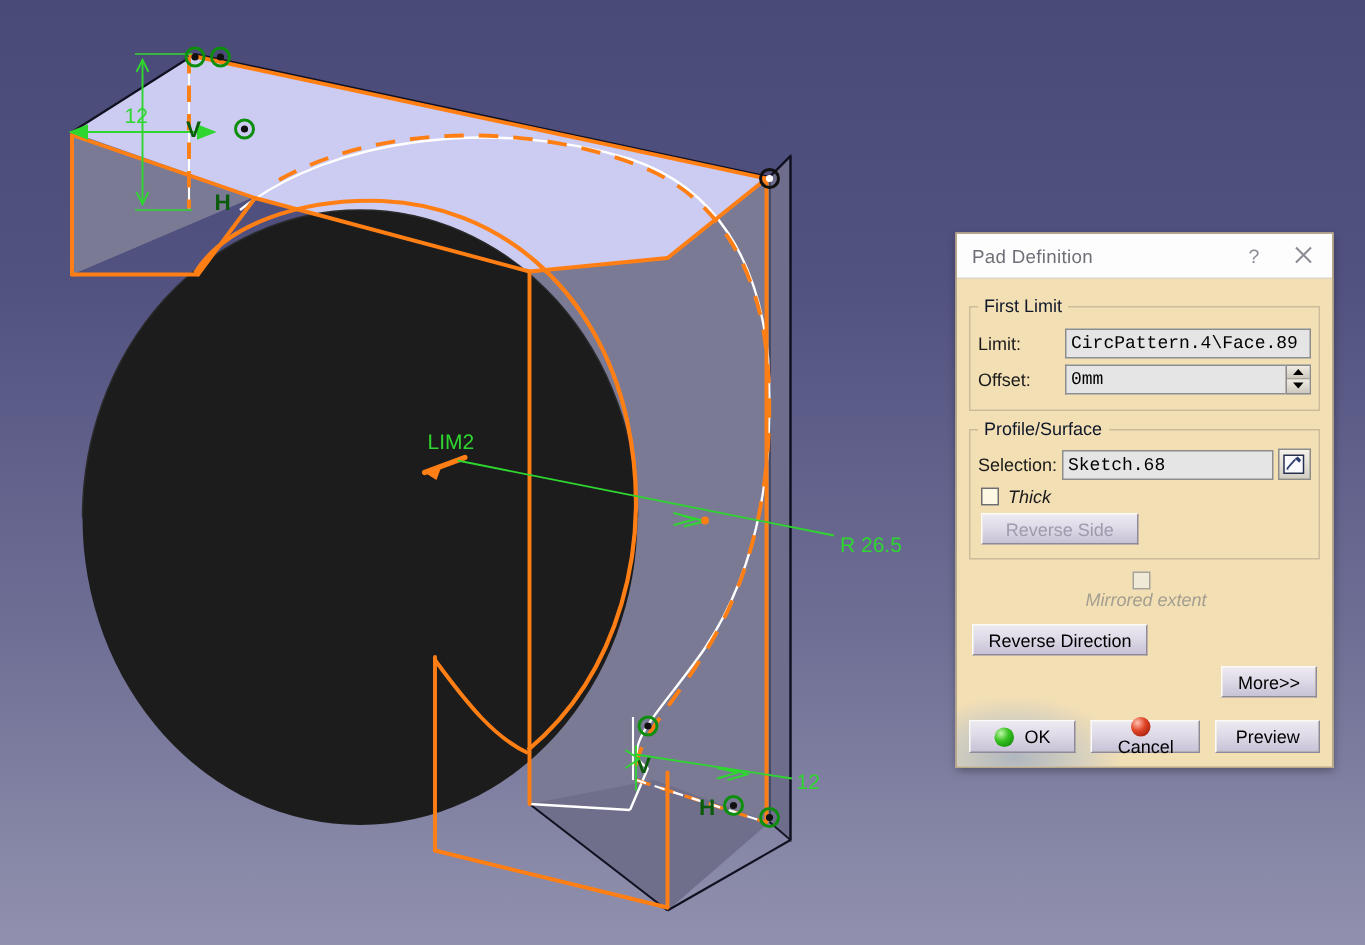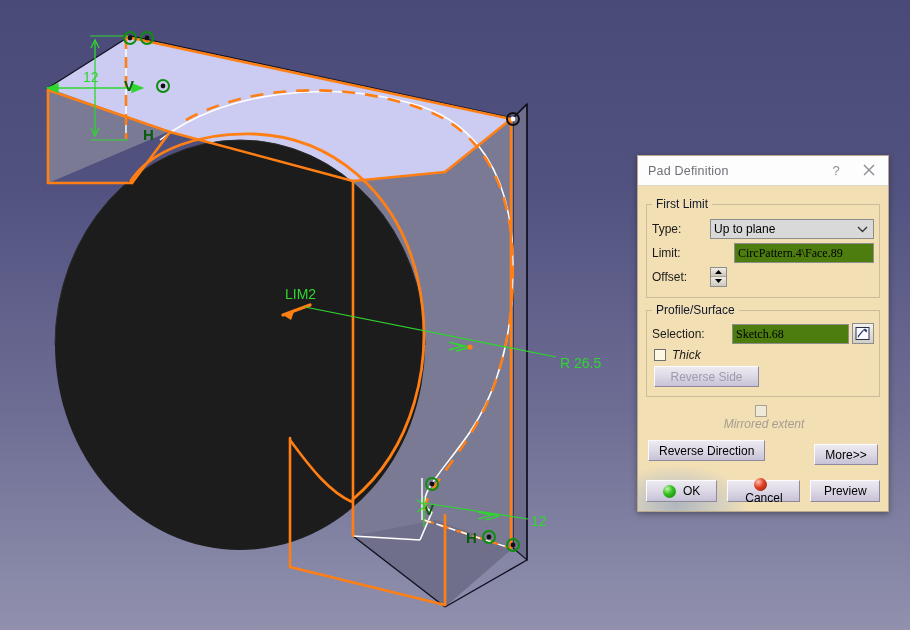--- a/index.html
+++ b/index.html
@@ -113,30 +113,29 @@
     position: relative;
   }
   .fake-select .chev {
     position: absolute; right: 5px; top: 50%;
     transform: translateY(-50%);
   }
 
   .textfield {
     flex: 1;
     height: 20px;
-    background: #4d7c0f;
+    background: #e5e5e5;
     border: 1px solid #8d8d8d;
     font-size: 12px;
     color: #000;
     padding: 1px 3px;
     line-height: 16px;
     white-space: nowrap;
     overflow: hidden;
-    font-family: Liberation Serif, serif;
-    margin-left: 24px;
+    font-family: Liberation Mono, monospace;
   }
   .spin-wrap { flex: 1; display: flex; height: 20px; }
   .spin-wrap .textfield { flex: 1; border-right: none; }
   .spinner {
     width: 17px;
     border: 1px solid #8d8d8d;
     background: #d4d0c8;
     display: flex; flex-direction: column;
   }
   .spinner div {
@@ -389,40 +388,30 @@
         </svg>
       </span>
     </div>
 
     <div class="dlg-body">
 
       
       <fieldset class="group">
         <legend>First Limit</legend>
 
-        <div class="row">
-          <span class="row-label">Type:</span>
-          <div class="fake-select">
-            <span>Up to plane</span>
-            <span class="chev">
-              <svg width="11" height="8" viewBox="0 0 11 8">
-                <path d="M1,2 L5.5,6.5 L10,2" stroke="#333" stroke-width="1.3" fill="none"></path>
-              </svg>
-            </span>
-          </div>
-        </div>
 
         <div class="row">
           <span class="row-label">Limit:</span>
           <div class="textfield">CircPattern.4\Face.89</div>
         </div>
 
         <div class="row">
           <span class="row-label">Offset:</span>
           <div class="spin-wrap">
+            <div class="textfield">0mm</div>
             <div class="spinner">
               <div>
                 <svg width="9" height="6" viewBox="0 0 9 6">
                     <path d="M4.5,1 L8,5 L1,5 Z" fill="#000"></path>
                   </svg>
               </div>
               <div>
                 <svg width="9" height="6" viewBox="0 0 9 6">
                     <path d="M4.5,5 L1,1 L8,1 Z" fill="#000"></path>
                   </svg>

